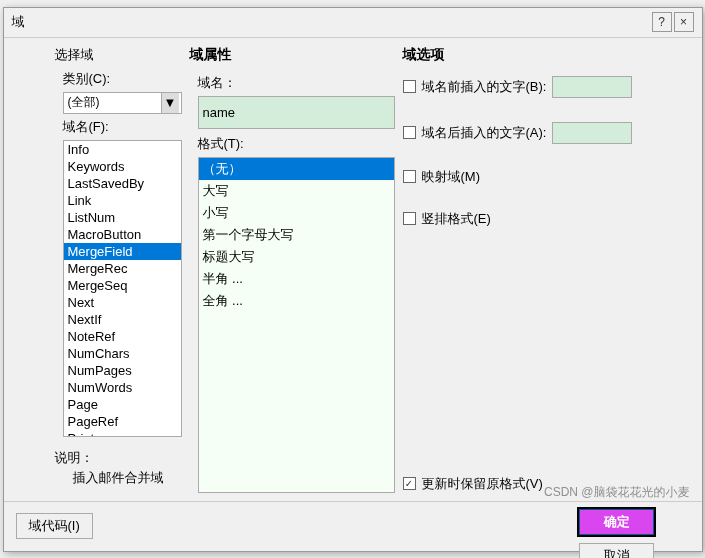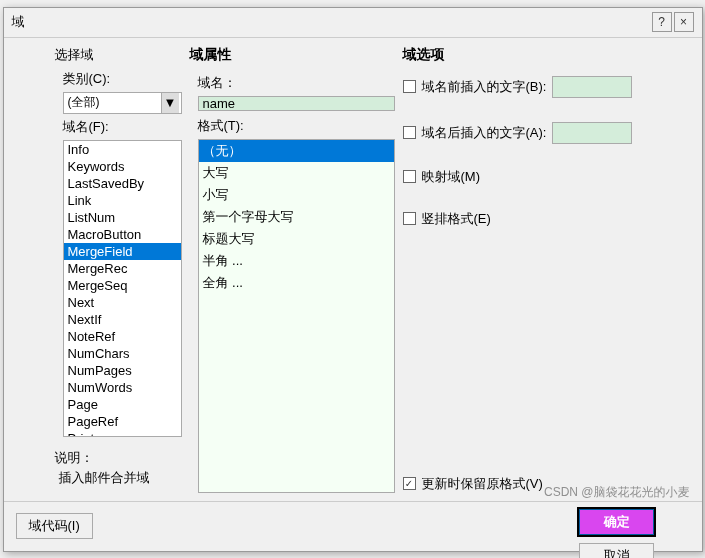--- a/index.html
+++ b/index.html
@@ -142,20 +142,21 @@
     
     .desc-label {
       font-size: 13px;
       color: #000;
     }
     
     .desc-text {
       font-size: 13px;
       color: #000;
       padding: 2px 4px;
+      text-align: center;
     }
     
     
     .middle-panel {
       width: 205px;
       display: flex;
       flex-direction: column;
       gap: 6px;
       flex-shrink: 0;
     }
@@ -163,21 +164,21 @@
     .section-title {
       font-size: 14px;
       font-weight: bold;
       color: #000;
       margin-bottom: 4px;
     }
     
     .field-name-input {
       border: 1px solid #aaa;
       background: #d4edda;
-      height: 15px;
+      height: 33px;
       padding: 0 4px;
       width: 100%;
       font-size: 13px;
     }
     
     .format-listbox {
       border: 1px solid #aaa;
       background: #f5fff5;
       overflow-y: scroll;
       flex: 1;

